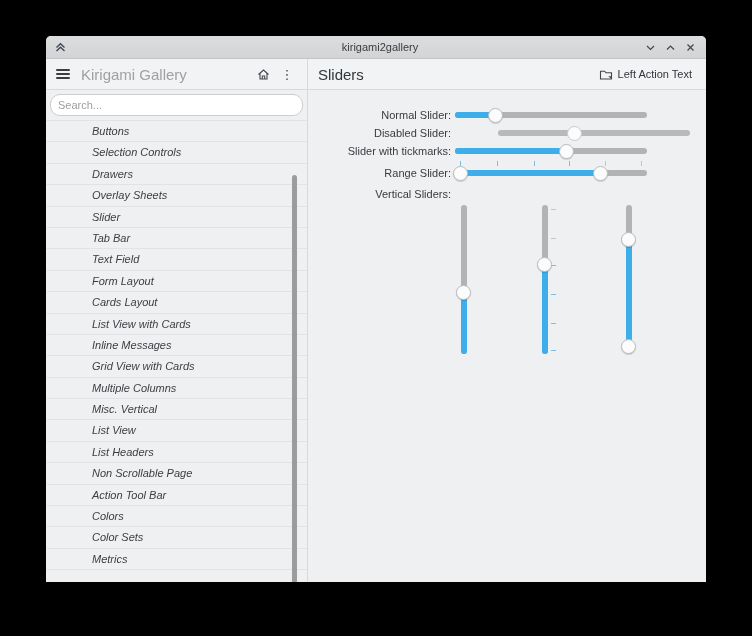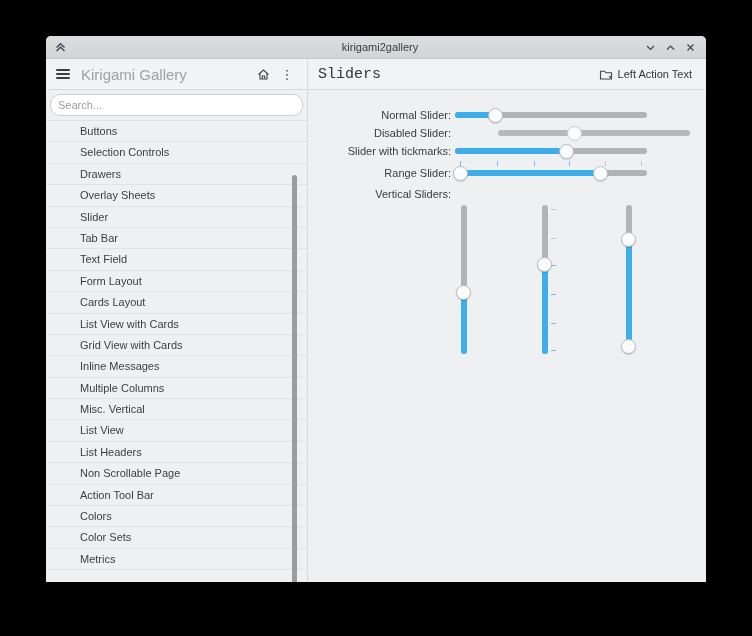--- a/index.html
+++ b/index.html
@@ -34,40 +34,40 @@
   #header-left{
     width:262px;flex:0 0 262px;border-right:1px solid #d8d9da;
     display:flex;align-items:center;padding:11px 8px;box-sizing:border-box;
   }
   #app-title{font-size:15px;color:#9fa1a3;margin-left:9px;flex:1;white-space:nowrap;overflow:hidden;}
   .hamburger{width:14px;height:10px;display:flex;flex-direction:column;justify-content:space-between;}
   .hamburger span{display:block;height:2px;background:#3b3e41;border-radius:1px;}
   .hdr-iconbtn{width:24px;height:24px;display:flex;align-items:center;justify-content:center;}
   .kebab{font-size:13px;color:#43474b;line-height:1;}
   #header-right{flex:1;display:flex;align-items:center;padding:0 10px;}
-  #page-title{font-size:15px;color:#31363b;font-family:Liberation Mono, monospace;}
+  #page-title{font-size:15px;color:#31363b;}
   #header-actions{margin-left:auto;display:flex;align-items:center;gap:18px;justify-content:center;}
   .action-btn{display:flex;align-items:center;gap:5px;font-size:11px;color:#31363b;padding:3px 4px;border-radius:3px;}
   
   #window-body{flex:1;display:flex;min-height:0;}
   #sidebar{
     width:262px;flex:0 0 262px;border-right:1px solid #d8d9da;background:#eff0f1;
     position:relative;box-sizing:border-box;display:flex;flex-direction:column;
   }
   #search-wrap{padding:4px;}
   #search-input{
     width:100%;box-sizing:border-box;height:22px;border:1px solid #cbcdce;border-radius:10px;
     background:#ffffff;font-size:11px;color:#3a3e42;padding:0 7px;outline:none;
     font-family:"Liberation Sans","DejaVu Sans",sans-serif;
   }
   #search-input::placeholder{color:#9da0a3;}
   #nav-list{list-style:none;margin:0;padding:0;border-top:1px solid #e2e3e4;overflow:hidden;flex:1;}
   #nav-list li{
-    height:20.4px;line-height:20.4px;padding-left:34px;font-size:11px;color:#3a3e42;
-    border-bottom:1px solid #e2e3e4;white-space:nowrap;
+    height:20.4px;line-height:20.4px;padding-left:46px;font-size:11px;color:#3a3e42;
+    border-bottom:1px solid #e2e3e4;white-space:nowrap;font-style:italic;
   }
   #scrollbar{
     position:absolute;right:10px;top:85px;width:5px;height:453px;
     background:#9a9c9e;border-radius:3px;
   }
   #main{flex:1;position:relative;background:#eff0f1;}
   
   .hrow{position:absolute;display:flex;align-items:center;height:16px;}
   .hrow .flabel{width:147px;text-align:right;font-size:11px;color:#383c40;padding-right:4px;box-sizing:border-box;white-space:nowrap;}
   .hslider{position:relative;width:192px;height:16px;}
@@ -166,22 +166,22 @@
           <li>Buttons</li>
           <li>Selection Controls</li>
           <li>Drawers</li>
           <li>Overlay Sheets</li>
           <li>Slider</li>
           <li>Tab Bar</li>
           <li>Text Field</li>
           <li>Form Layout</li>
           <li>Cards Layout</li>
           <li>List View with Cards</li>
+          <li>Inline Messages</li>
           <li>Grid View with Cards</li>
-          <li>Inline Messages</li>
           <li>Multiple Columns</li>
           <li>Misc. Vertical</li>
           <li>List View</li>
           <li>List Headers</li>
           <li>Non Scrollable Page</li>
           <li>Action Tool Bar</li>
           <li>Colors</li>
           <li>Color Sets</li>
           <li>Metrics</li>
         </ul>

